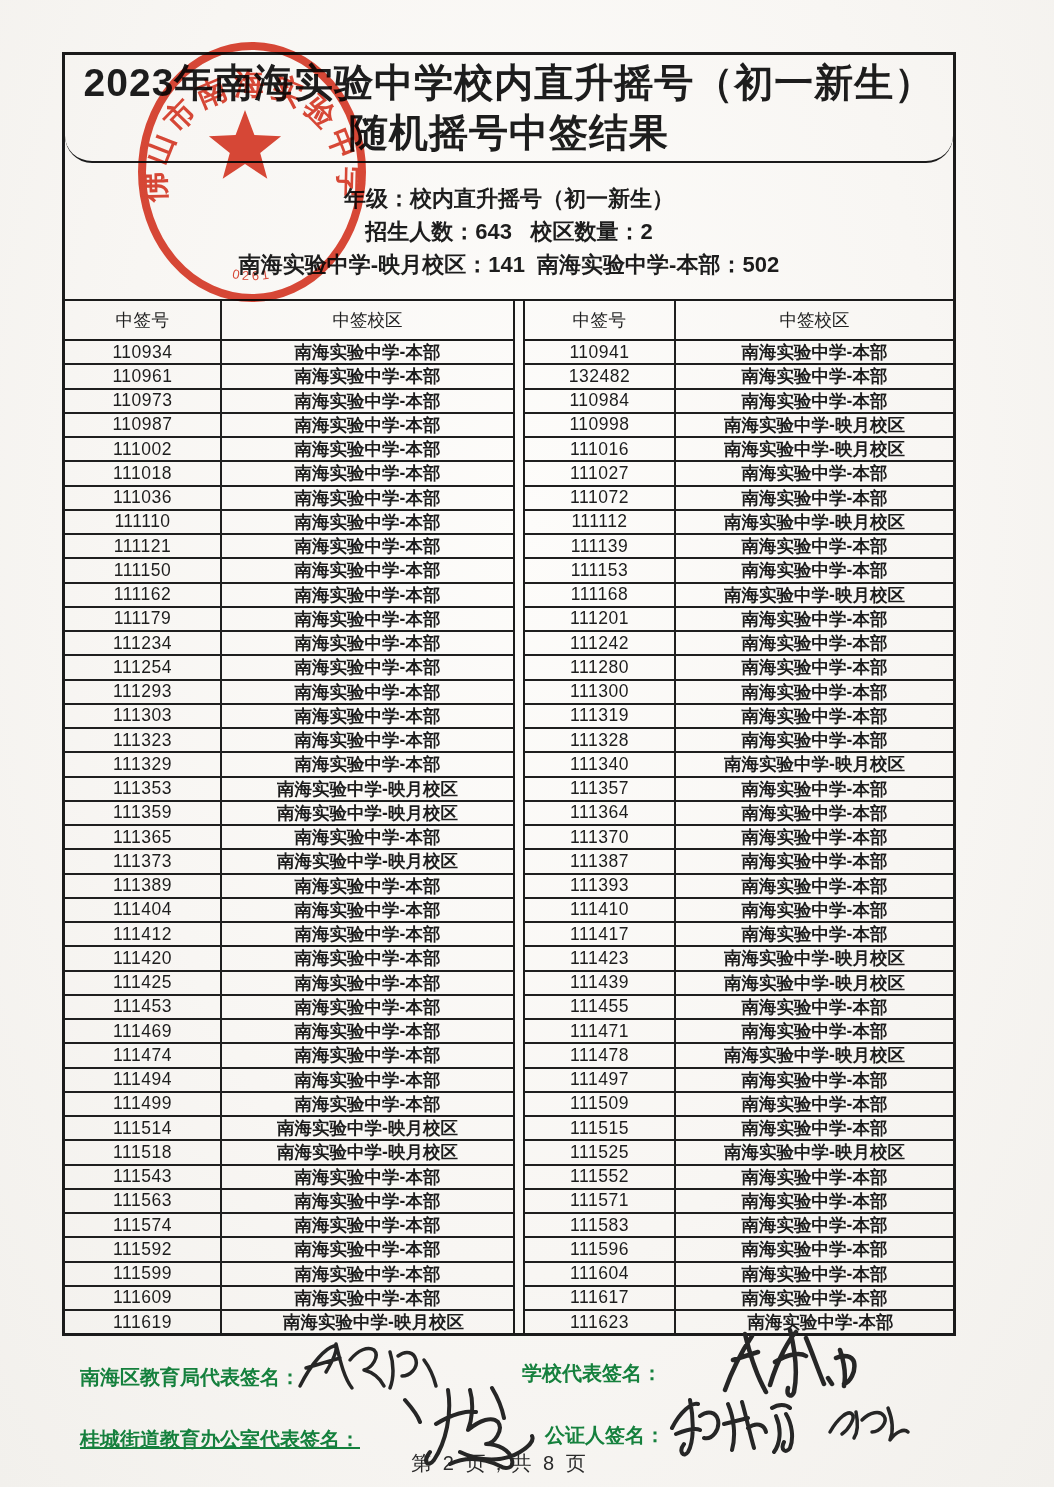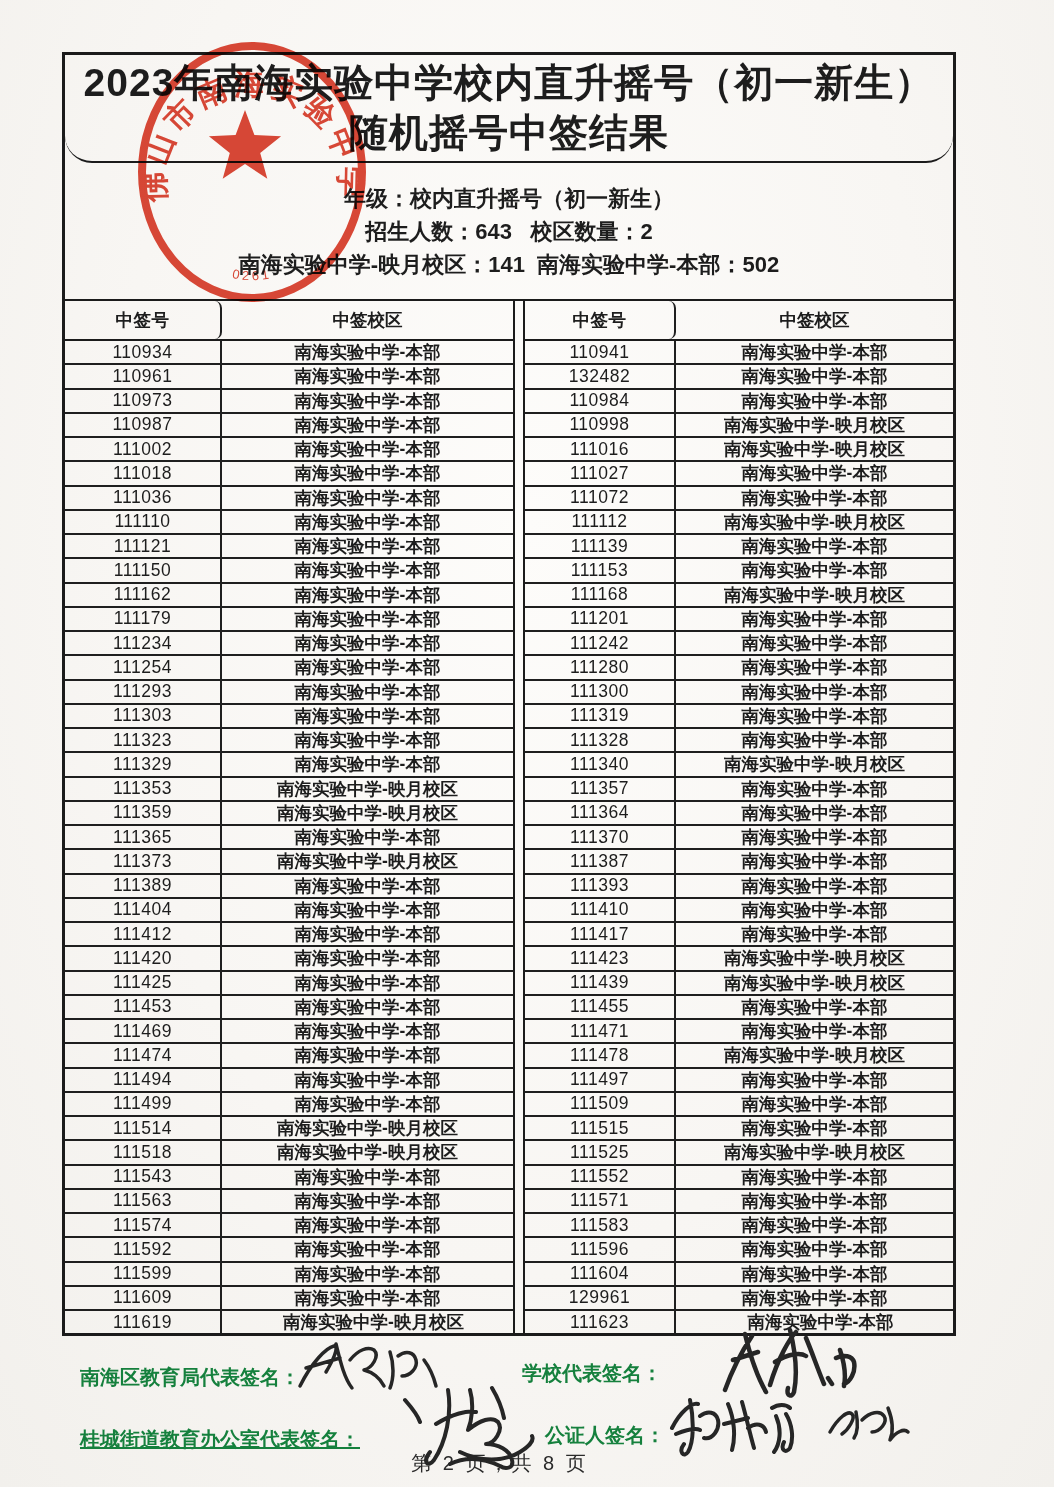--- a/index.html
+++ b/index.html
@@ -31,21 +31,21 @@
   }
   .tables{flex:1;display:flex;min-height:0;}
   .tbl{display:flex;flex-direction:column;min-height:0;box-sizing:border-box;}
   .tbl.left{width:450px;border-right:2px solid #1b1b1b;}
   .gapcol{width:8px;}
   .tbl.right{flex:1;border-left:2px solid #1b1b1b;}
   .thead{
     flex:none;height:40px;border-bottom:2px solid #1b1b1b;display:flex;
     font-weight:bold;font-size:25px;box-sizing:border-box;
   }
-  .thead .cell{font-weight:bold;border-radius:7px;}
+  .thead .cell{font-weight:normal;}
   .trow{flex:1;display:flex;border-bottom:2px solid #1f1f1f;box-sizing:border-box;min-height:0;}
   .trow:last-child{border-bottom:none;gap:12px;}
   .cell{
     display:flex;align-items:center;justify-content:center;
     box-sizing:border-box;overflow:hidden;white-space:nowrap;
   }
   .c-num{width:157px;border-right:2px solid #1f1f1f;font-size:17.5px;letter-spacing:.5px;}
   .tbl.right .c-num{width:151px;}
   .c-campus{flex:1;font-size:17.5px;font-weight:600;}
   
@@ -407,21 +407,21 @@
             </div>
             <div class="trow">
               <div class="cell c-num">111596</div>
               <div class="cell c-campus">南海实验中学-本部</div>
             </div>
             <div class="trow">
               <div class="cell c-num">111604</div>
               <div class="cell c-campus">南海实验中学-本部</div>
             </div>
             <div class="trow">
-              <div class="cell c-num">129961</div>
+              <div class="cell c-num">111617</div>
               <div class="cell c-campus">南海实验中学-本部</div>
             </div>
             <div class="trow">
               <div class="cell c-num">111623</div>
               <div class="cell c-campus">南海实验中学-本部</div>
             </div>
           </div>
       </div>
     </div>
   </div>

